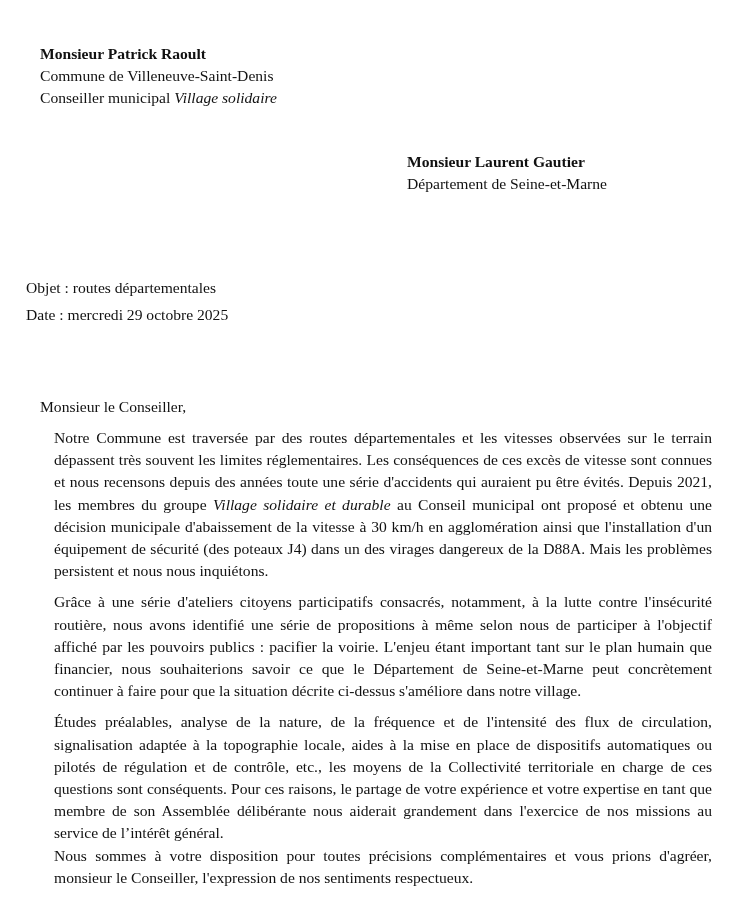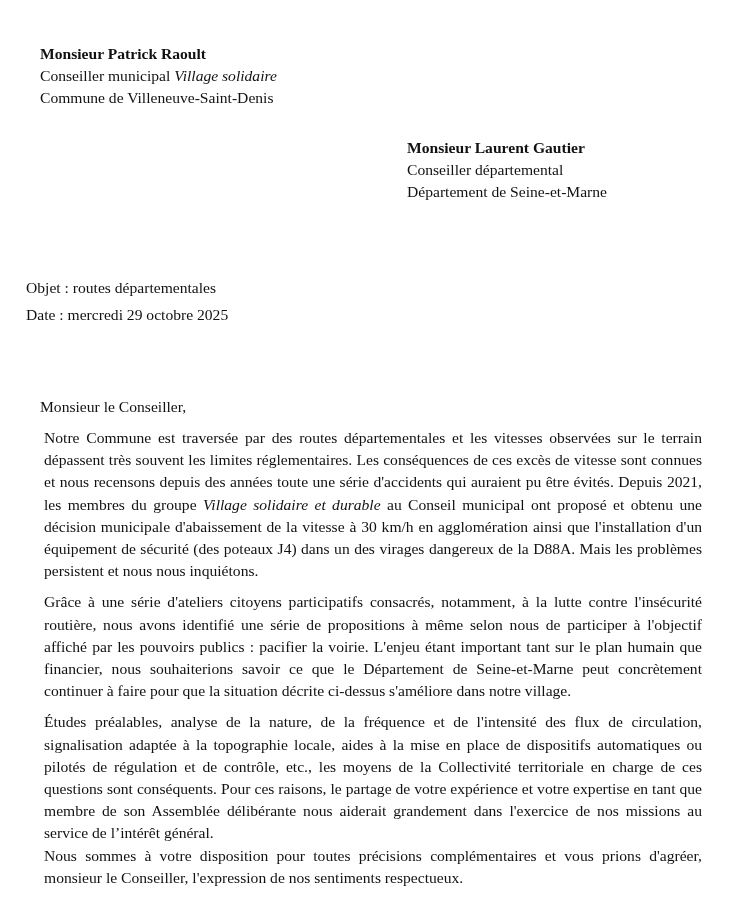--- a/index.html
+++ b/index.html
@@ -29,38 +29,38 @@
     }
     .bold { font-weight: bold; }
     .sender {
       position: absolute;
       left: 40px;
       top: 43px;
     }
     .recipient {
       position: absolute;
       left: 407px;
-      top: 137px;
+      top: 151px;
     }
     .meta {
       position: absolute;
       left: 26px;
       top: 274px;
     }
     .meta .line { line-height: 27px; }
     .salutation {
       position: absolute;
       left: 40px;
       top: 396px;
       line-height: 22px;
       text-align: right;
     }
     .body-text {
       position: absolute;
-      left: 44px;
+      left: 54px;
       top: 427px;
       width: 658px;
     }
     .para {
       margin: 0 0 10px 0;
       line-height: 22.2px;
       text-align: justify;
       text-align-last: left;
     }
     .para.p1 { margin-bottom: 9px; }
@@ -68,27 +68,26 @@
     .para.p3 { margin-bottom: 0; }
     em { font-style: italic; }
   </style>
 </head>
 <body>
 
 <div class="page">
 
   <div class="sender">
     <span class="line bold">Monsieur Patrick Raoult</span>
+    <span class="line">Commune de Villeneuve-Saint-Denis</span>
     <span class="line"><span>Conseiller municipal </span><em>Village solidaire</em></span>
-    <span class="line">Commune de Villeneuve-Saint-Denis</span>
   </div>
 
   <div class="recipient">
     <span class="line bold">Monsieur Laurent Gautier</span>
-    <span class="line">Conseiller départemental</span>
     <span class="line">Département de Seine-et-Marne</span>
   </div>
 
   <div class="meta">
     <span class="line">Objet : routes départementales</span>
     <span class="line">Date : mercredi 29 octobre 2025</span>
   </div>
 
   <div class="salutation">Monsieur le Conseiller,</div>
 

